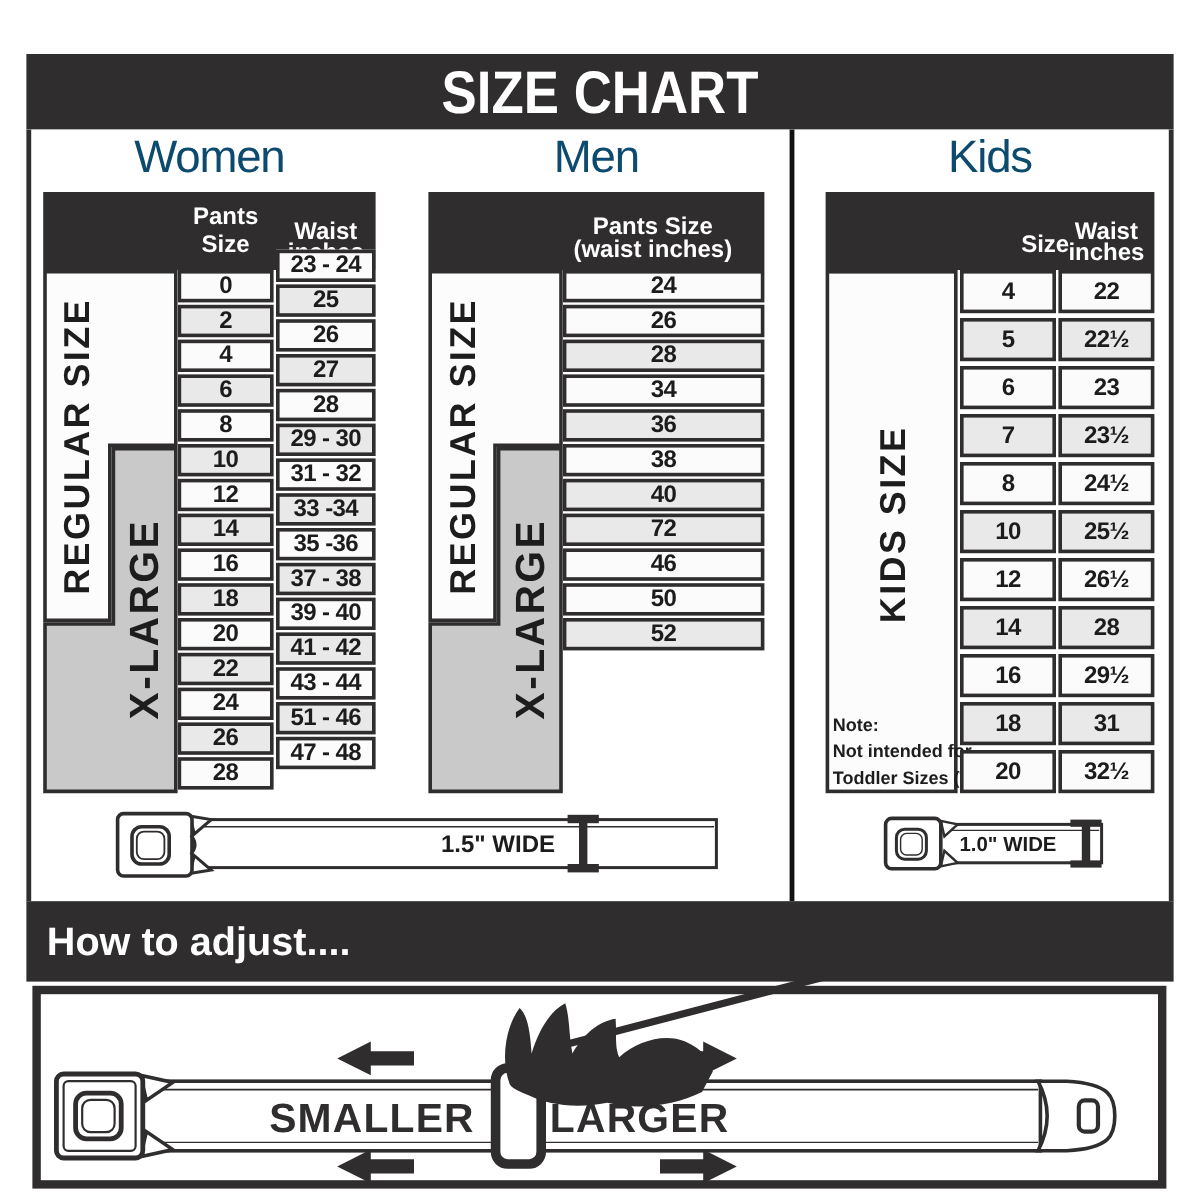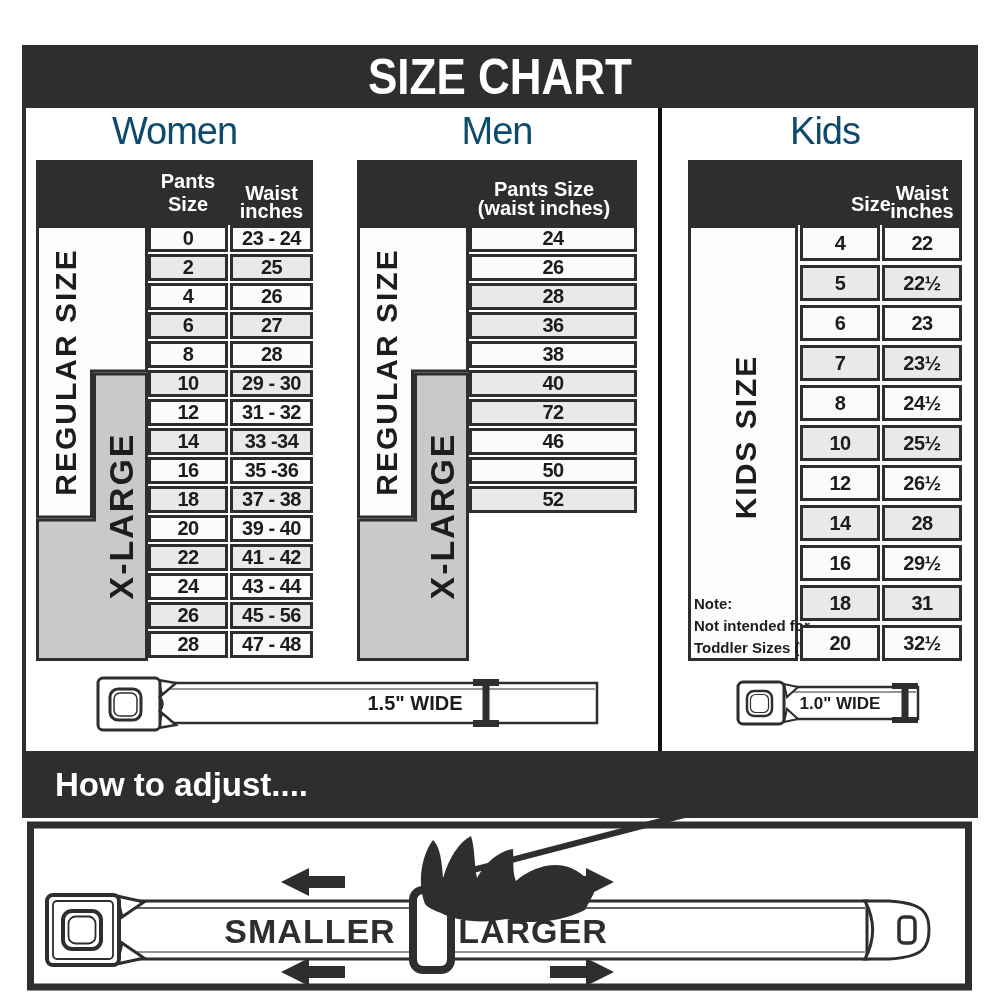--- a/index.html
+++ b/index.html
@@ -44,21 +44,21 @@
   .kids-thead .th2{left:194px;width:80px;bottom:5px;line-height:18px;}
   
   .col{position:absolute;display:flex;flex-direction:column;gap:2px;}
   .cell{
     box-sizing:border-box;height:27px;border:3px solid #2f2d2e;background:#fbfbfb;
     display:flex;align-items:center;justify-content:center;
     font-weight:700;font-size:20px;color:#1c1c1c;letter-spacing:-0.5px;
   }
   .cell.alt{background:#e9e9e9;}
   .women-size{left:148px;top:205px;width:80px;}
-  .women-waist{left:230px;top:205px;width:83px;}
+  .women-waist{left:230px;top:188px;width:83px;}
   .men-size{left:469px;top:205px;width:168px;}
   .kids-size{left:800px;top:205px;width:80px;}
   .kids-waist{left:882px;top:205px;width:80px;}
   .col.kids{gap:4px;}
   .col.kids .cell{height:36px;}
   
   svg{overflow:visible;}
   svg text{font-family:"Liberation Sans","DejaVu Sans",sans-serif;}
   .labels-w{left:36px;top:205px;}
   .labels-m{left:357px;top:205px;}
@@ -67,21 +67,21 @@
   .vlabel.xl{font-size:34px;}
   .note-txt{font-size:15px;font-weight:600;fill:#1d1d1d;}
   .belt15{left:95px;top:650px;}
   .belt10{left:735px;top:652px;}
   .belt-label{font-size:20px;font-weight:700;fill:#1c1c1c;}
   
   .adjust-bar{
     position:absolute;left:22px;top:731px;width:956px;height:67px;background:#2f2d2e;
     display:flex;align-items:center;
   }
-  .adjust-bar span{color:#fff;font-size:33px;font-weight:700;padding-left:33px;}
+  .adjust-bar span{color:#fff;font-size:33px;font-weight:700;padding-left:17px;}
   .adjust-svg{position:absolute;left:27px;top:780px;}
   .adj-label{font-size:34px;font-weight:700;fill:#2f2d2e;letter-spacing:1px;}
   .ink{fill:#2f2d2e;}
   .outline{fill:#ffffff;stroke:#2f2d2e;}
 </style>
 </head>
 <body>
 
 <div class="page">
 
@@ -133,40 +133,41 @@
       <div class="cell alt">27</div>
       <div class="cell">28</div>
       <div class="cell alt">29 - 30</div>
       <div class="cell">31 - 32</div>
       <div class="cell alt">33 -34</div>
       <div class="cell">35 -36</div>
       <div class="cell alt">37 - 38</div>
       <div class="cell">39 - 40</div>
       <div class="cell alt">41 - 42</div>
       <div class="cell">43 - 44</div>
-      <div class="cell alt">45 - 56</div>
+      <div class="cell alt">51 - 46</div>
       <div class="cell">47 - 48</div>
     </div>
 
   <div class="thead men-thead">
     <div class="th thm">
       <div>Pants Size</div>
       <div>(waist inches)</div>
     </div>
   </div>
   <svg class="abs labels-m" width="112" height="436" viewBox="0 0 112 436">
     <polygon points="1.5,1.5 110.5,1.5 110.5,146 55.5,146 55.5,292 1.5,292" fill="#fcfcfc" stroke="#2f2d2e" stroke-width="3"></polygon>
     <polygon points="58.5,149 110.5,149 110.5,434.5 1.5,434.5 1.5,295 58.5,295" fill="#c9c9c9" stroke="#2f2d2e" stroke-width="3"></polygon>
     <text class="vlabel" x="29" y="147" text-anchor="middle" dominant-baseline="central" transform="rotate(-90 29 147)">REGULAR SIZE</text>
     <text class="vlabel xl" x="85" y="291" text-anchor="middle" dominant-baseline="central" transform="rotate(-90 85 291)">X-LARGE</text>
   </svg>
   <div class="col men-size">
       <div class="cell">24</div>
       <div class="cell">26</div>
       <div class="cell alt">28</div>
+      <div class="cell">34</div>
       <div class="cell alt">36</div>
       <div class="cell">38</div>
       <div class="cell alt">40</div>
       <div class="cell alt">72</div>
       <div class="cell">46</div>
       <div class="cell">50</div>
       <div class="cell alt">52</div>
     </div>
 
   <div class="thead kids-thead">

